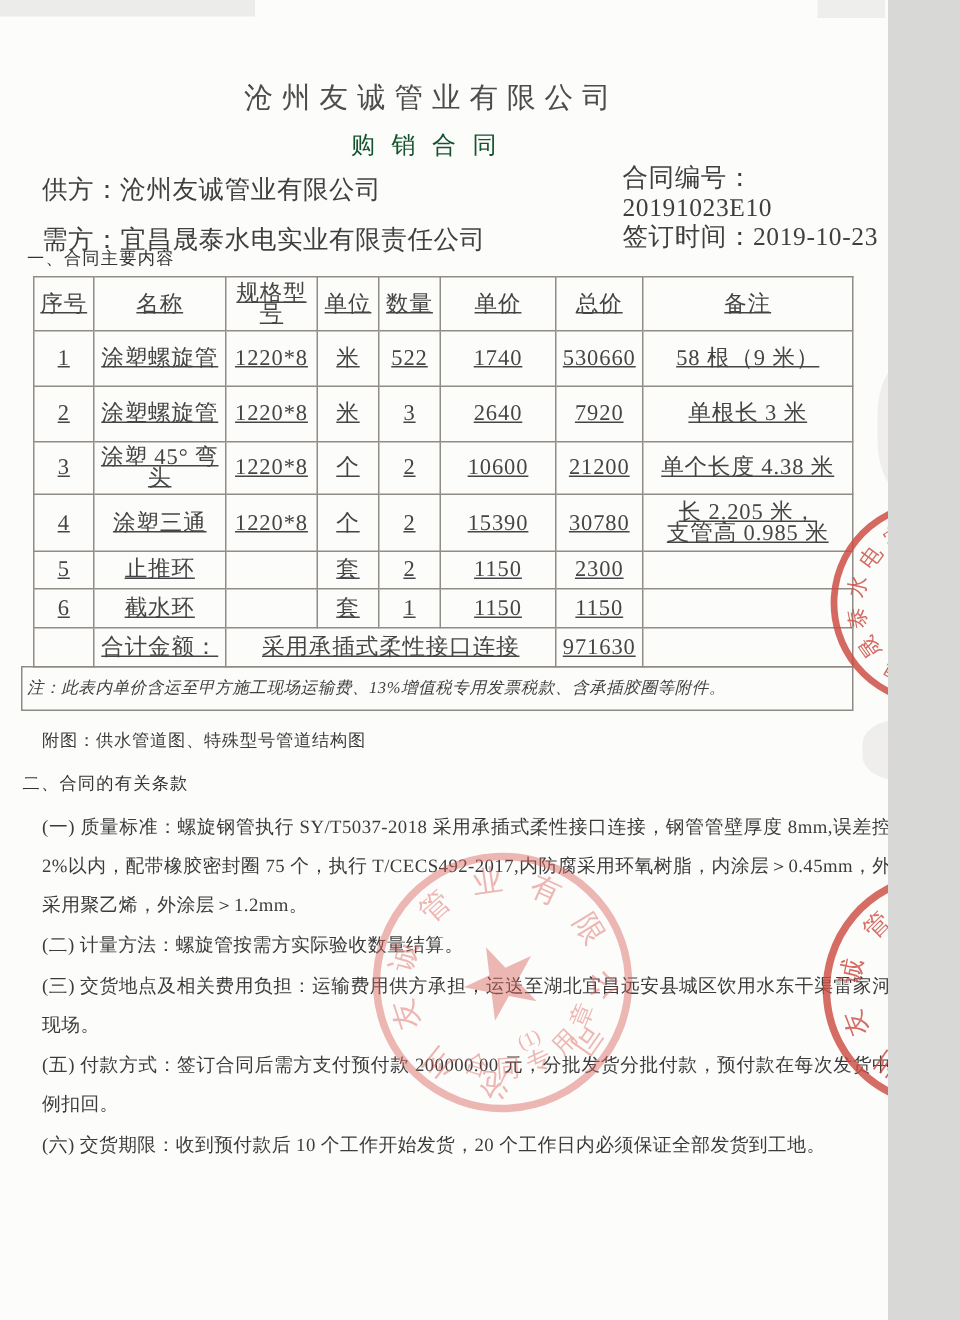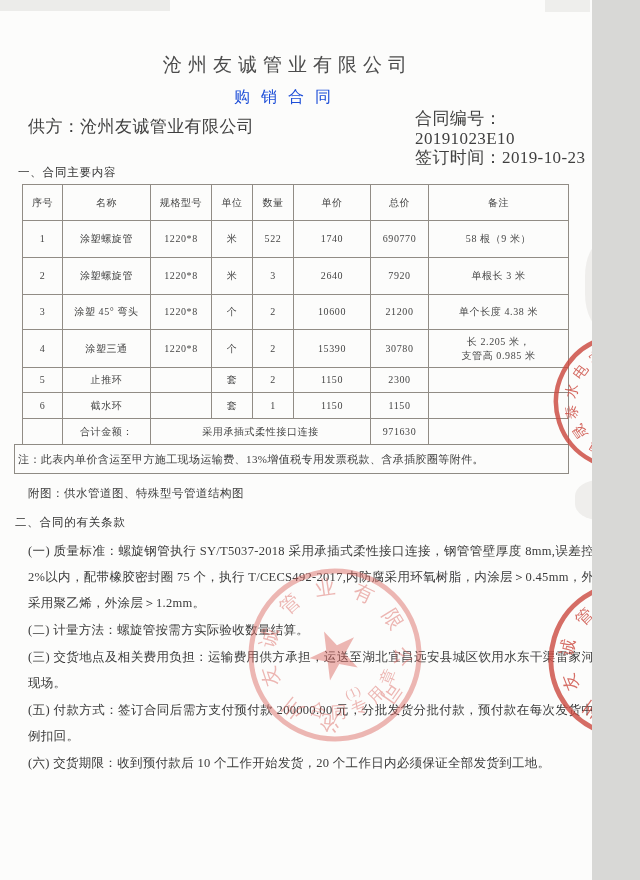--- a/index.html
+++ b/index.html
@@ -1,45 +1,45 @@
 <!DOCTYPE html>
 <html><head>
 <meta charset="utf-8">
 <style>
   html,body{margin:0;padding:0;background:#d8d8d6;}
   .page{position:relative;width:592px;height:880px;background:#fcfcfb;overflow:hidden;
         font-family:"Liberation Serif","DejaVu Serif",serif;color:#3d3d3d;}
   .abs{position:absolute;}
   
   .title1{top:52px;left:0;width:576px;text-align:center;font-size:19px;letter-spacing:6px;color:#4c4c4c;}
-  .title2{top:87px;left:0;width:576px;text-align:center;font-size:16px;letter-spacing:11px;color:#1d4ed8;}
+  .title2{top:87px;left:0;width:576px;text-align:center;font-size:16px;letter-spacing:11px;color:#14532d;}
   
   .meta{font-size:17px;color:#3f3f3f;letter-spacing:.4px;}
   .meta-supplier{left:28px;top:115px;}
   .meta-buyer{left:28px;top:148px;}
   .meta-right{left:415px;top:109px;line-height:19.5px;}
   .sec-title{font-size:11.5px;color:#333;letter-spacing:.8px;}
   .sec1{left:18px;top:165px;}
   .sec2{left:15px;top:515px;}
   
   table.main{position:absolute;left:22px;top:184px;width:546px;border-collapse:collapse;
-             table-layout:fixed;font-size:10px;color:#454545;}
+             table-layout:fixed;font-size:15px;color:#454545;text-decoration:underline;}
   table.main th,table.main td{border:1px solid #918c85;text-align:center;vertical-align:middle;
              padding:0 1px;font-weight:normal;letter-spacing:.6px;line-height:14px;overflow:hidden;}
   thead tr{height:36px;}
   tbody.rows tr:nth-child(1){height:37px;}
   tbody.rows tr:nth-child(2){height:37px;}
   tbody.rows tr:nth-child(3){height:35px;}
   tbody.rows tr:nth-child(4){height:38px;}
   tbody.rows tr:nth-child(5){height:25px;}
   tbody.rows tr:nth-child(6){height:26px;}
   tbody.total tr{height:26px;margin-left:23px;}
   
   .footnote{left:14px;top:444px;width:550px;height:28px;border:1px solid #8f8b84;
-            font-size:11px;line-height:28px;padding-left:3px;letter-spacing:.4px;color:#3f3f3f;white-space:nowrap;}
+            font-size:11px;line-height:28px;padding-left:3px;letter-spacing:.4px;color:#3f3f3f;white-space:nowrap;font-style:italic;}
   .attachment{left:28px;top:486px;font-size:11.5px;letter-spacing:.5px;}
   
   .terms{left:12px;top:538px;width:608px;font-size:12.5px;line-height:26px;
          text-align:justify;letter-spacing:.3px;color:#3b3b3b;}
   .terms p{margin:0 0 1px 16px;}
   .terms p.hang{padding-left:26px;text-indent:-26px;}
   
   .sm{background:#ececea;}
   
   .blotch{background:#efeeec;border-radius:40%;}
@@ -61,20 +61,21 @@
   <div class="abs sm" style="left:545px;top:0;width:45px;height:12px;background:#eeeeec;"></div>
   <div class="abs sm" style="left:598px;top:0;width:42px;height:16px;background:#e9e9e7;"></div>
   <div class="abs" style="left:633px;top:0;width:4px;height:13px;background:#c2c2c0;"></div>
   <div class="abs blotch" style="left:585px;top:240px;width:50px;height:90px;"></div>
   <div class="abs blotch" style="left:575px;top:480px;width:60px;height:40px;"></div>
 
   <div class="abs title1">沧州友诚管业有限公司</div>
   <div class="abs title2">购销合同</div>
 
   <div class="abs meta meta-supplier"><span>供方：</span><span>沧州友诚管业有限公司</span></div>
+  <div class="abs meta meta-buyer"><span>需方：</span><span>宜昌晟泰水电实业有限责任公司</span></div>
   <div class="abs meta meta-right">
     <div><span>合同编号：</span><span>20191023E10</span></div>
     <div><span>签订时间：</span><span>2019-10-23</span></div>
   </div>
 
   <div class="abs sec-title sec1">一、合同主要内容</div>
 
   <table class="main">
     <colgroup>
       <col style="width:40px">
@@ -99,21 +100,21 @@
         </tr>
     </thead>
     <tbody class="rows">
         <tr>
           <td>1</td>
           <td>涂塑螺旋管</td>
           <td>1220*8</td>
           <td>米</td>
           <td>522</td>
           <td>1740</td>
-          <td>690770</td>
+          <td>530660</td>
           <td>58 根（9 米）</td>
         </tr>
         <tr>
           <td>2</td>
           <td>涂塑螺旋管</td>
           <td>1220*8</td>
           <td>米</td>
           <td>3</td>
           <td>2640</td>
           <td>7920</td>

